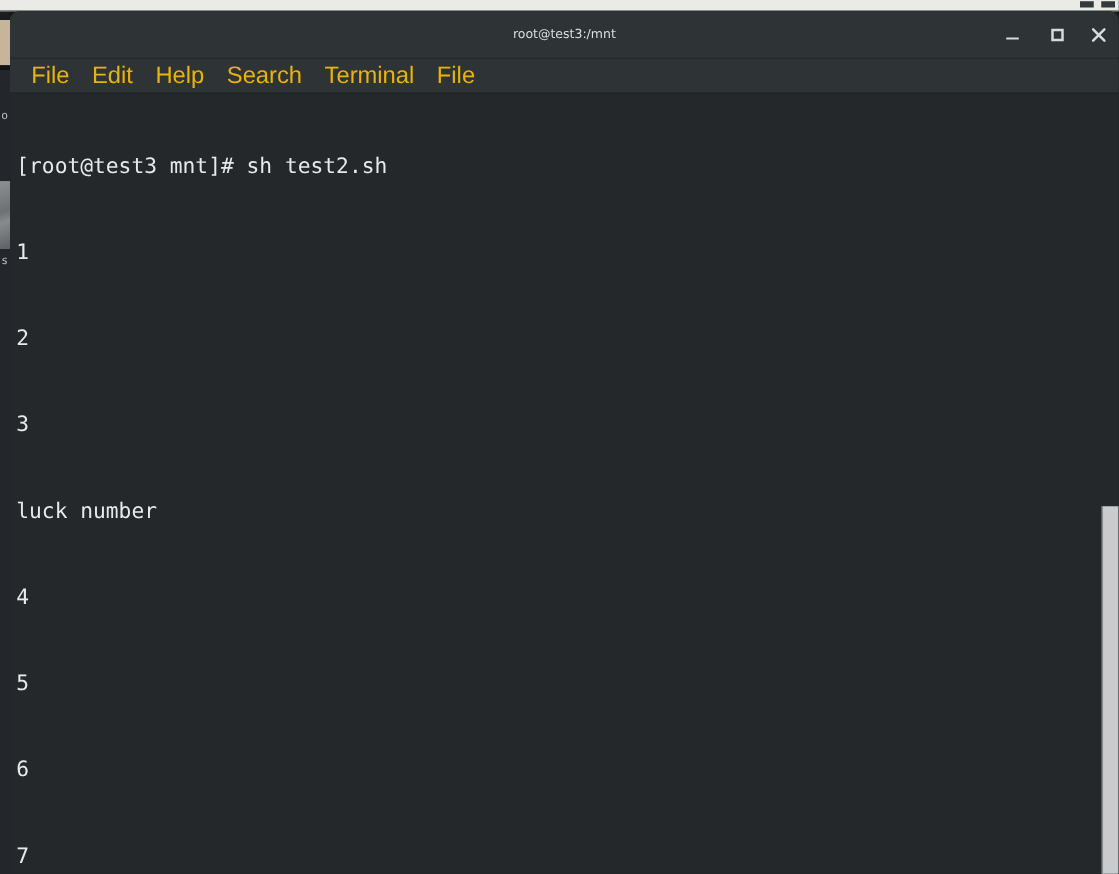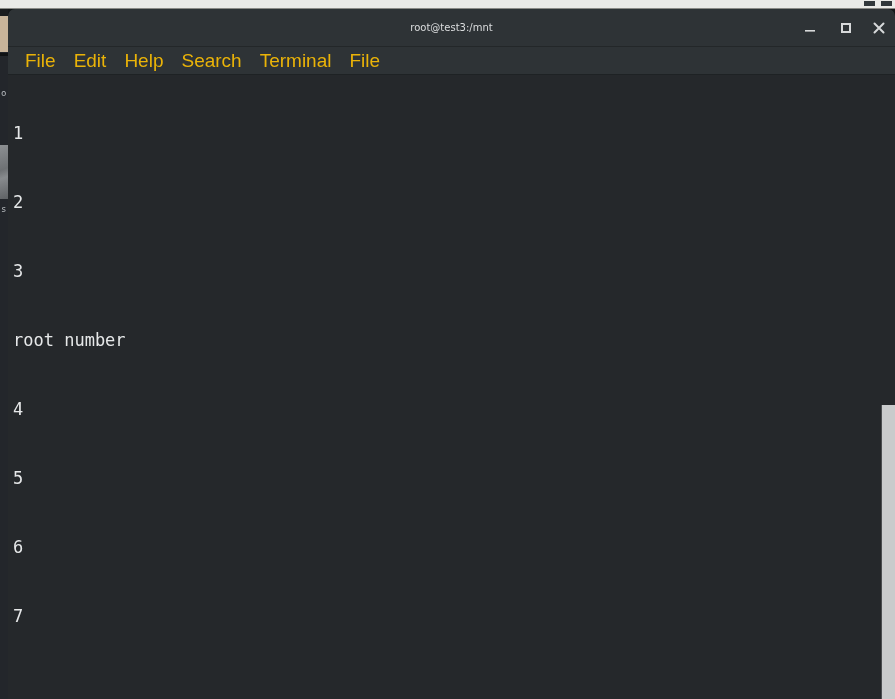--- a/index.html
+++ b/index.html
@@ -232,24 +232,25 @@
       <div class="menu-item">File</div>
       <div class="menu-item">Edit</div>
       <div class="menu-item">Help</div>
       <div class="menu-item">Search</div>
       <div class="menu-item">Terminal</div>
       <div class="menu-item">File</div>
     </div>
 
     <div id="terminal-body">
       <div id="terminal-text">
+        <div class="term-line">[root@test3 mnt]# sh test2.sh</div>
         <div class="term-line">1</div>
         <div class="term-line">2</div>
         <div class="term-line">3</div>
-        <div class="term-line">root number</div>
+        <div class="term-line">luck number</div>
         <div class="term-line">4</div>
         <div class="term-line">5</div>
         <div class="term-line">6</div>
         <div class="term-line">7</div>
         
         
         
         
         
         

